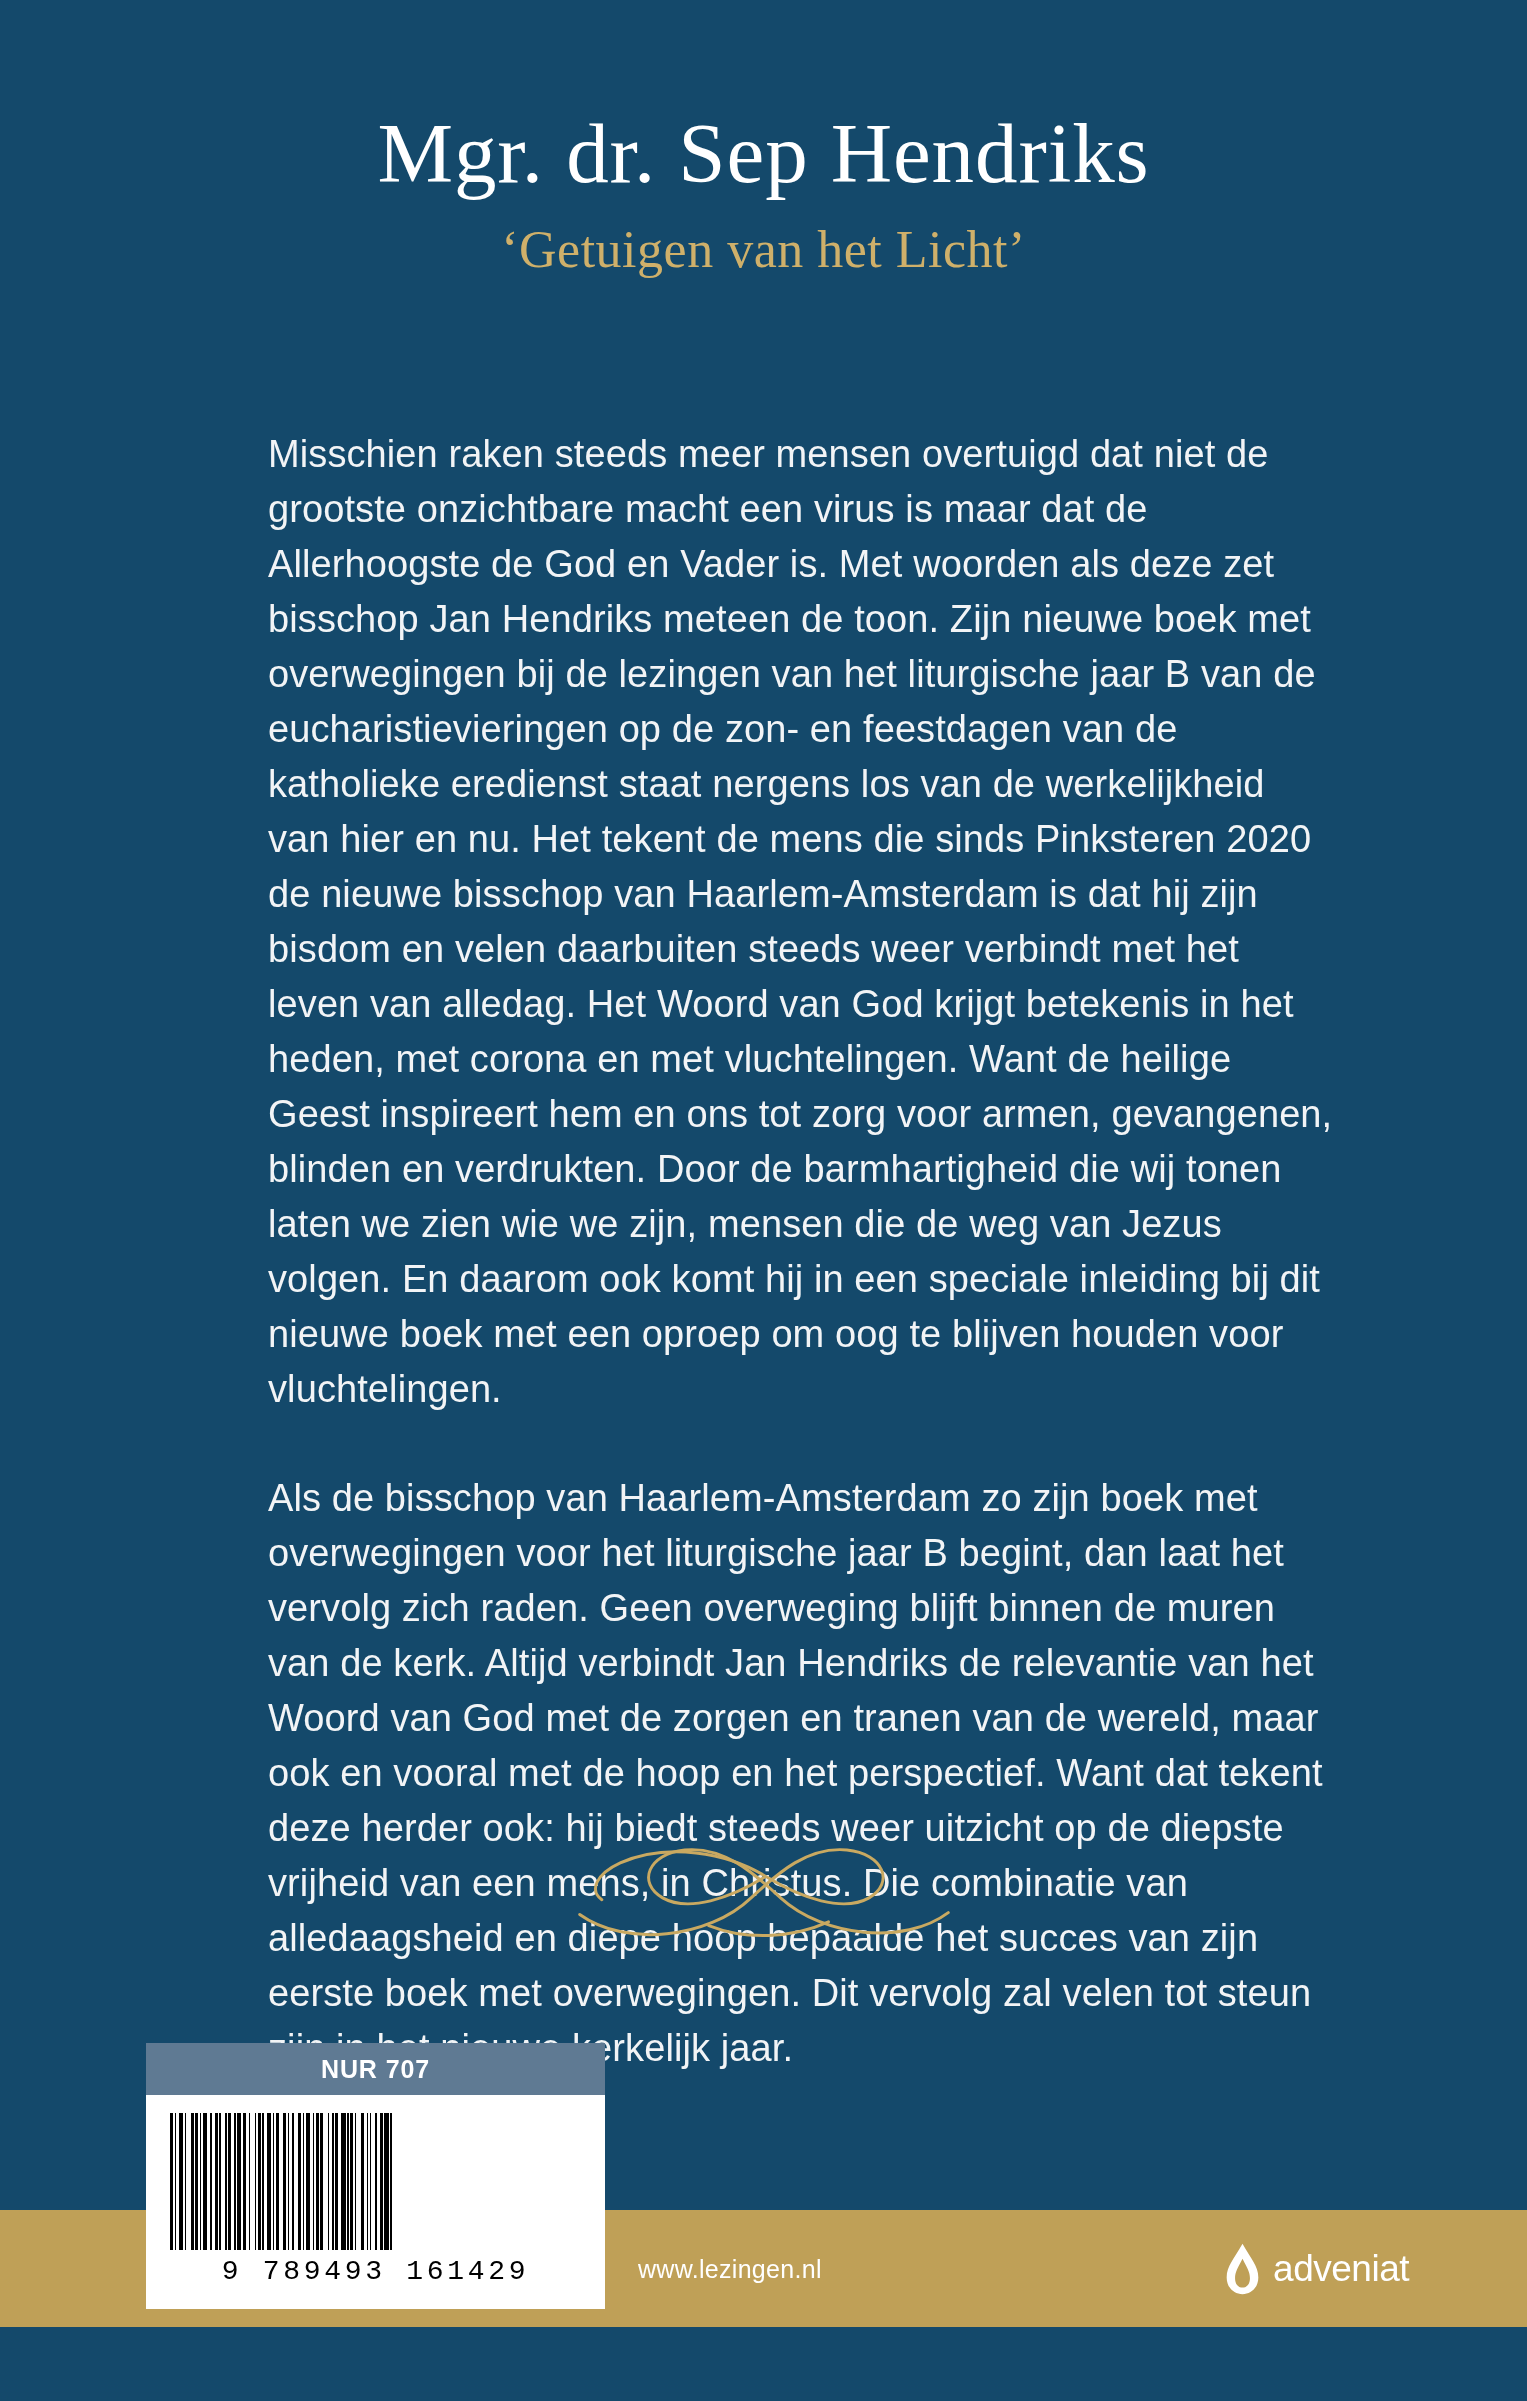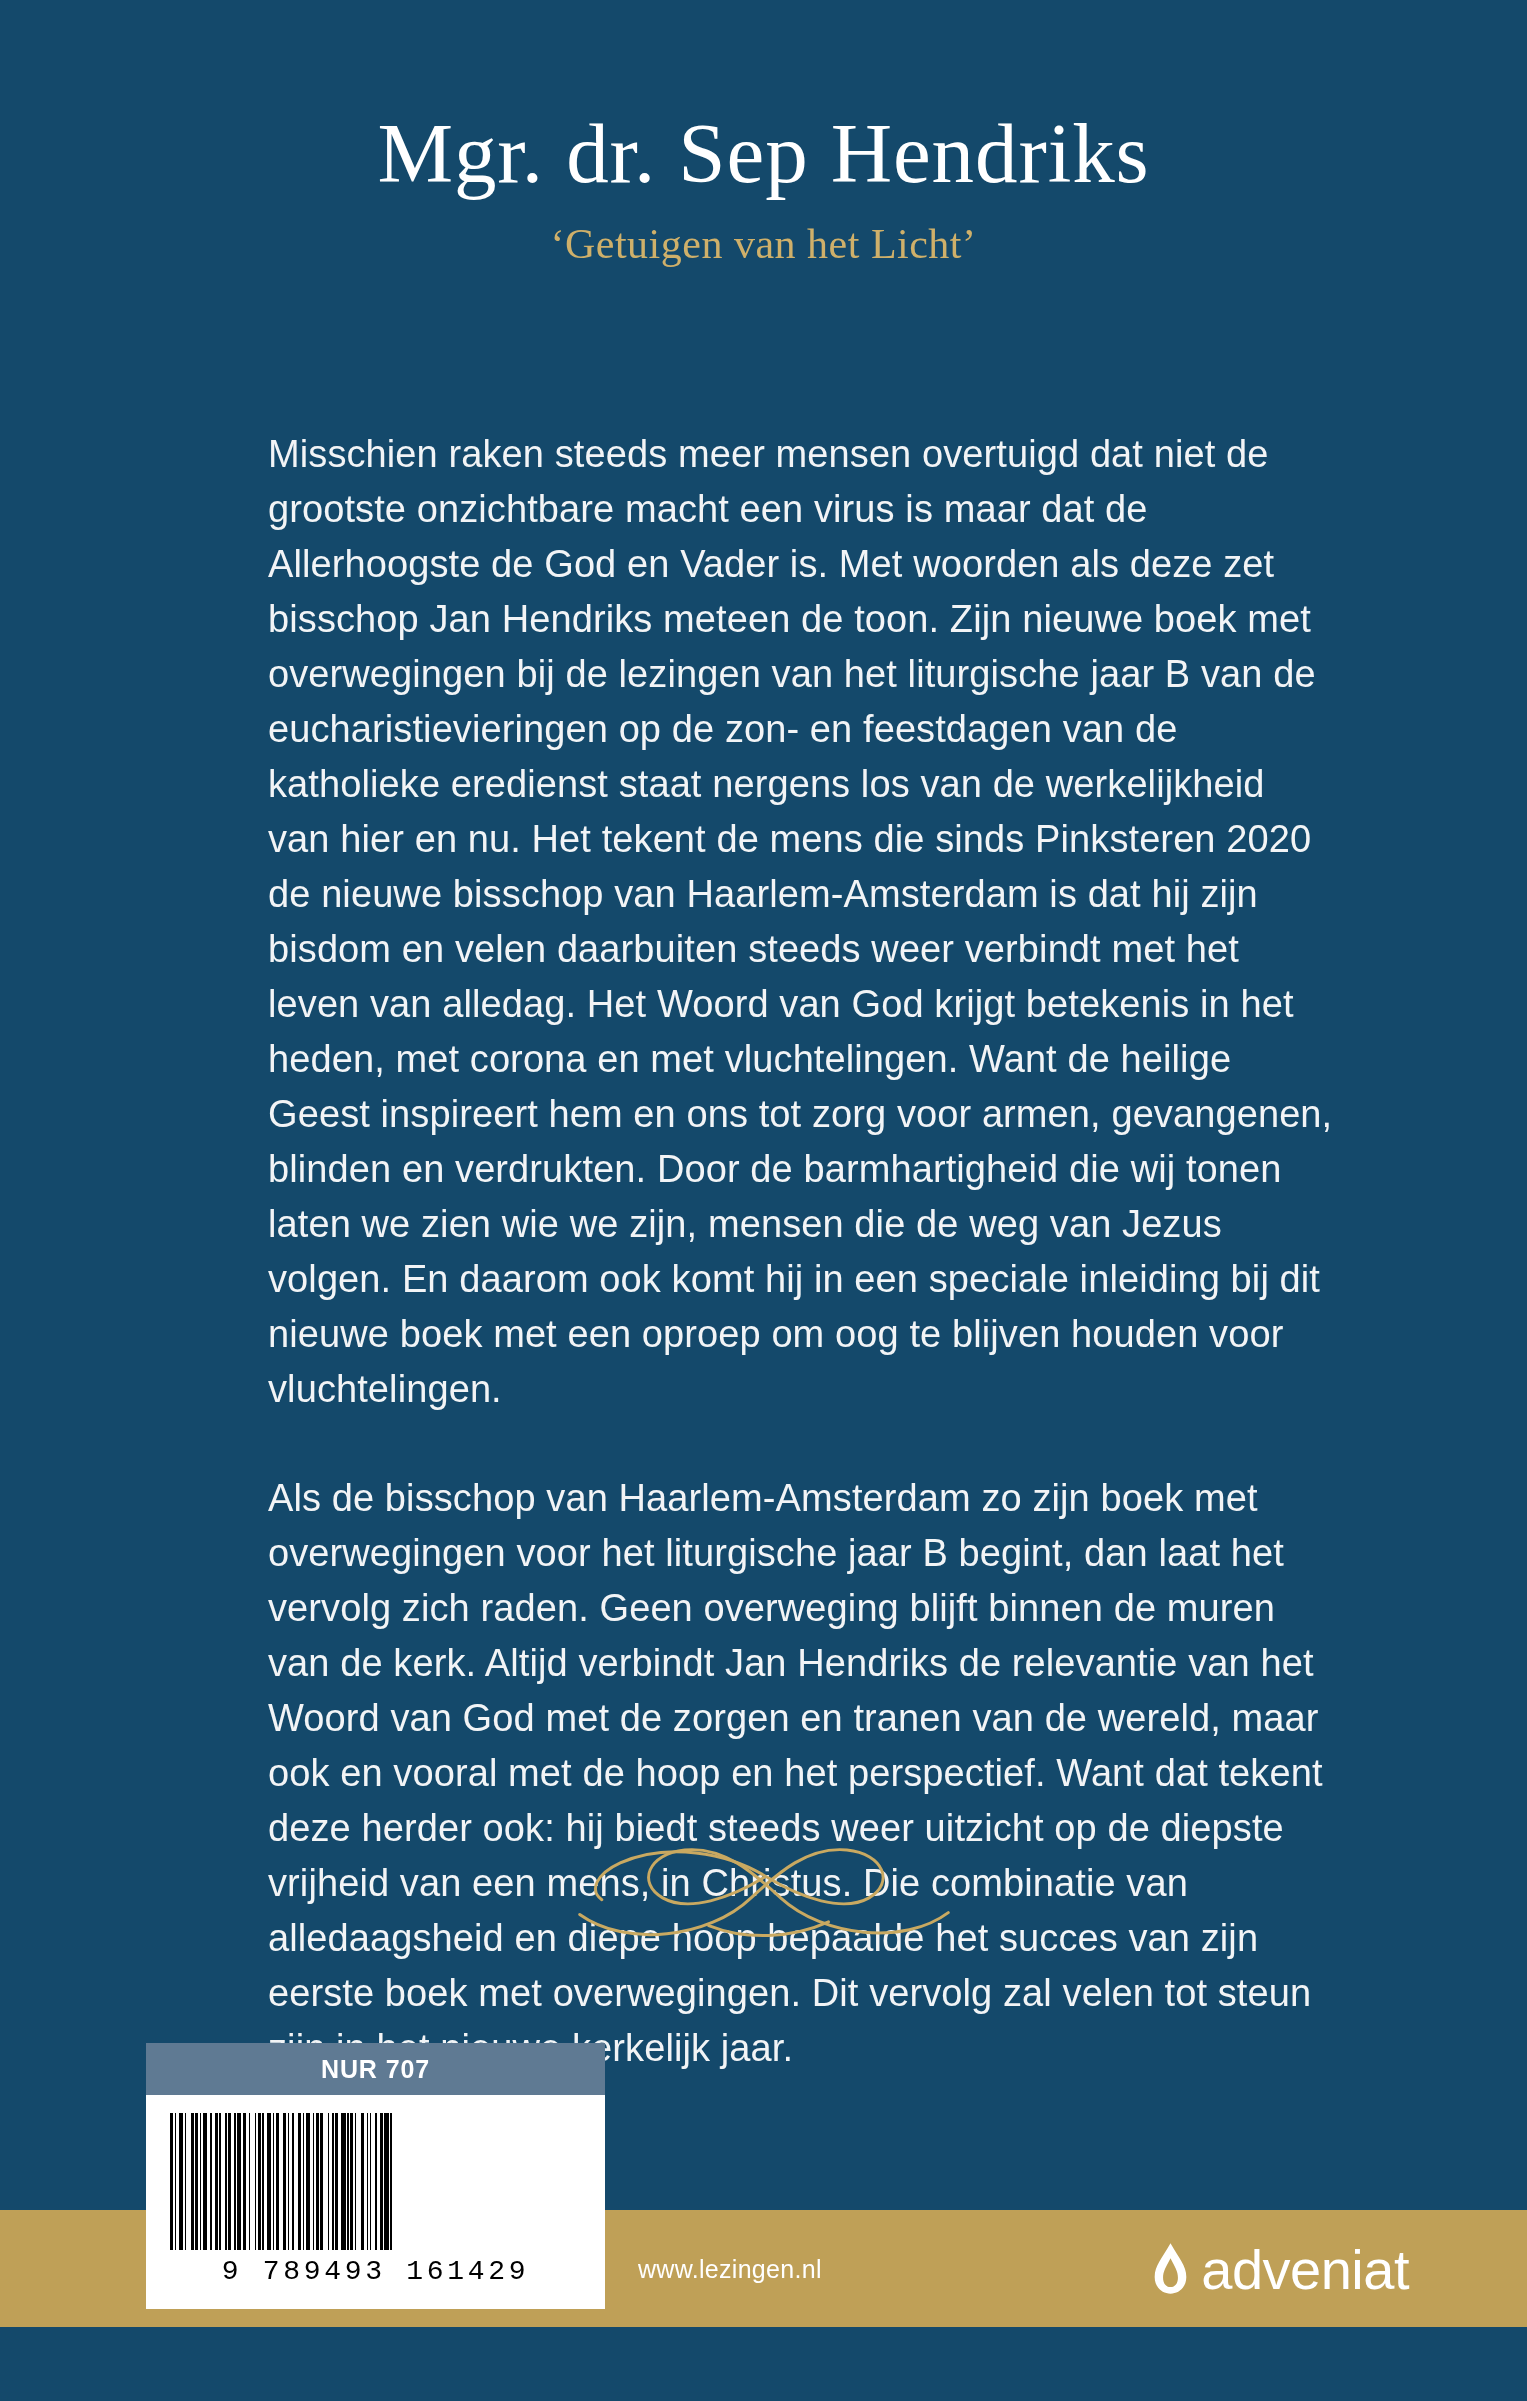--- a/index.html
+++ b/index.html
@@ -34,21 +34,21 @@
     color: #ffffff;
     font-size: 85px;
     letter-spacing: 0.9px;
     line-height: 1.05;
     margin: 0;
     font-weight: normal;
   }
   .book-subtitle {
     font-family: "Liberation Serif", serif;
     color: #cfb06a;
-    font-size: 42px;
+    font-size: 52px;
     margin: 22px 0 0 0;
     font-weight: normal;
     letter-spacing: 0.5px;
   }
 
   
   .blurb {
     position: absolute;
     left: 268px;
     width: 1068px;
@@ -97,21 +97,21 @@
     right: 118px;
     top: 50%;
     transform: translateY(-50%);
     display: flex;
     align-items: center;
     gap: 9.2px;
   }
   .brand-name {
     font-family: "Liberation Sans", sans-serif;
     color: #ffffff;
-    font-size: 56px;
+    font-size: 37px;
     letter-spacing: -0.5px;
   }
   .brand-flame {
     width: 43px;
     height: 54px;
     position: relative;
   }
 
   
   .barcode-box {

